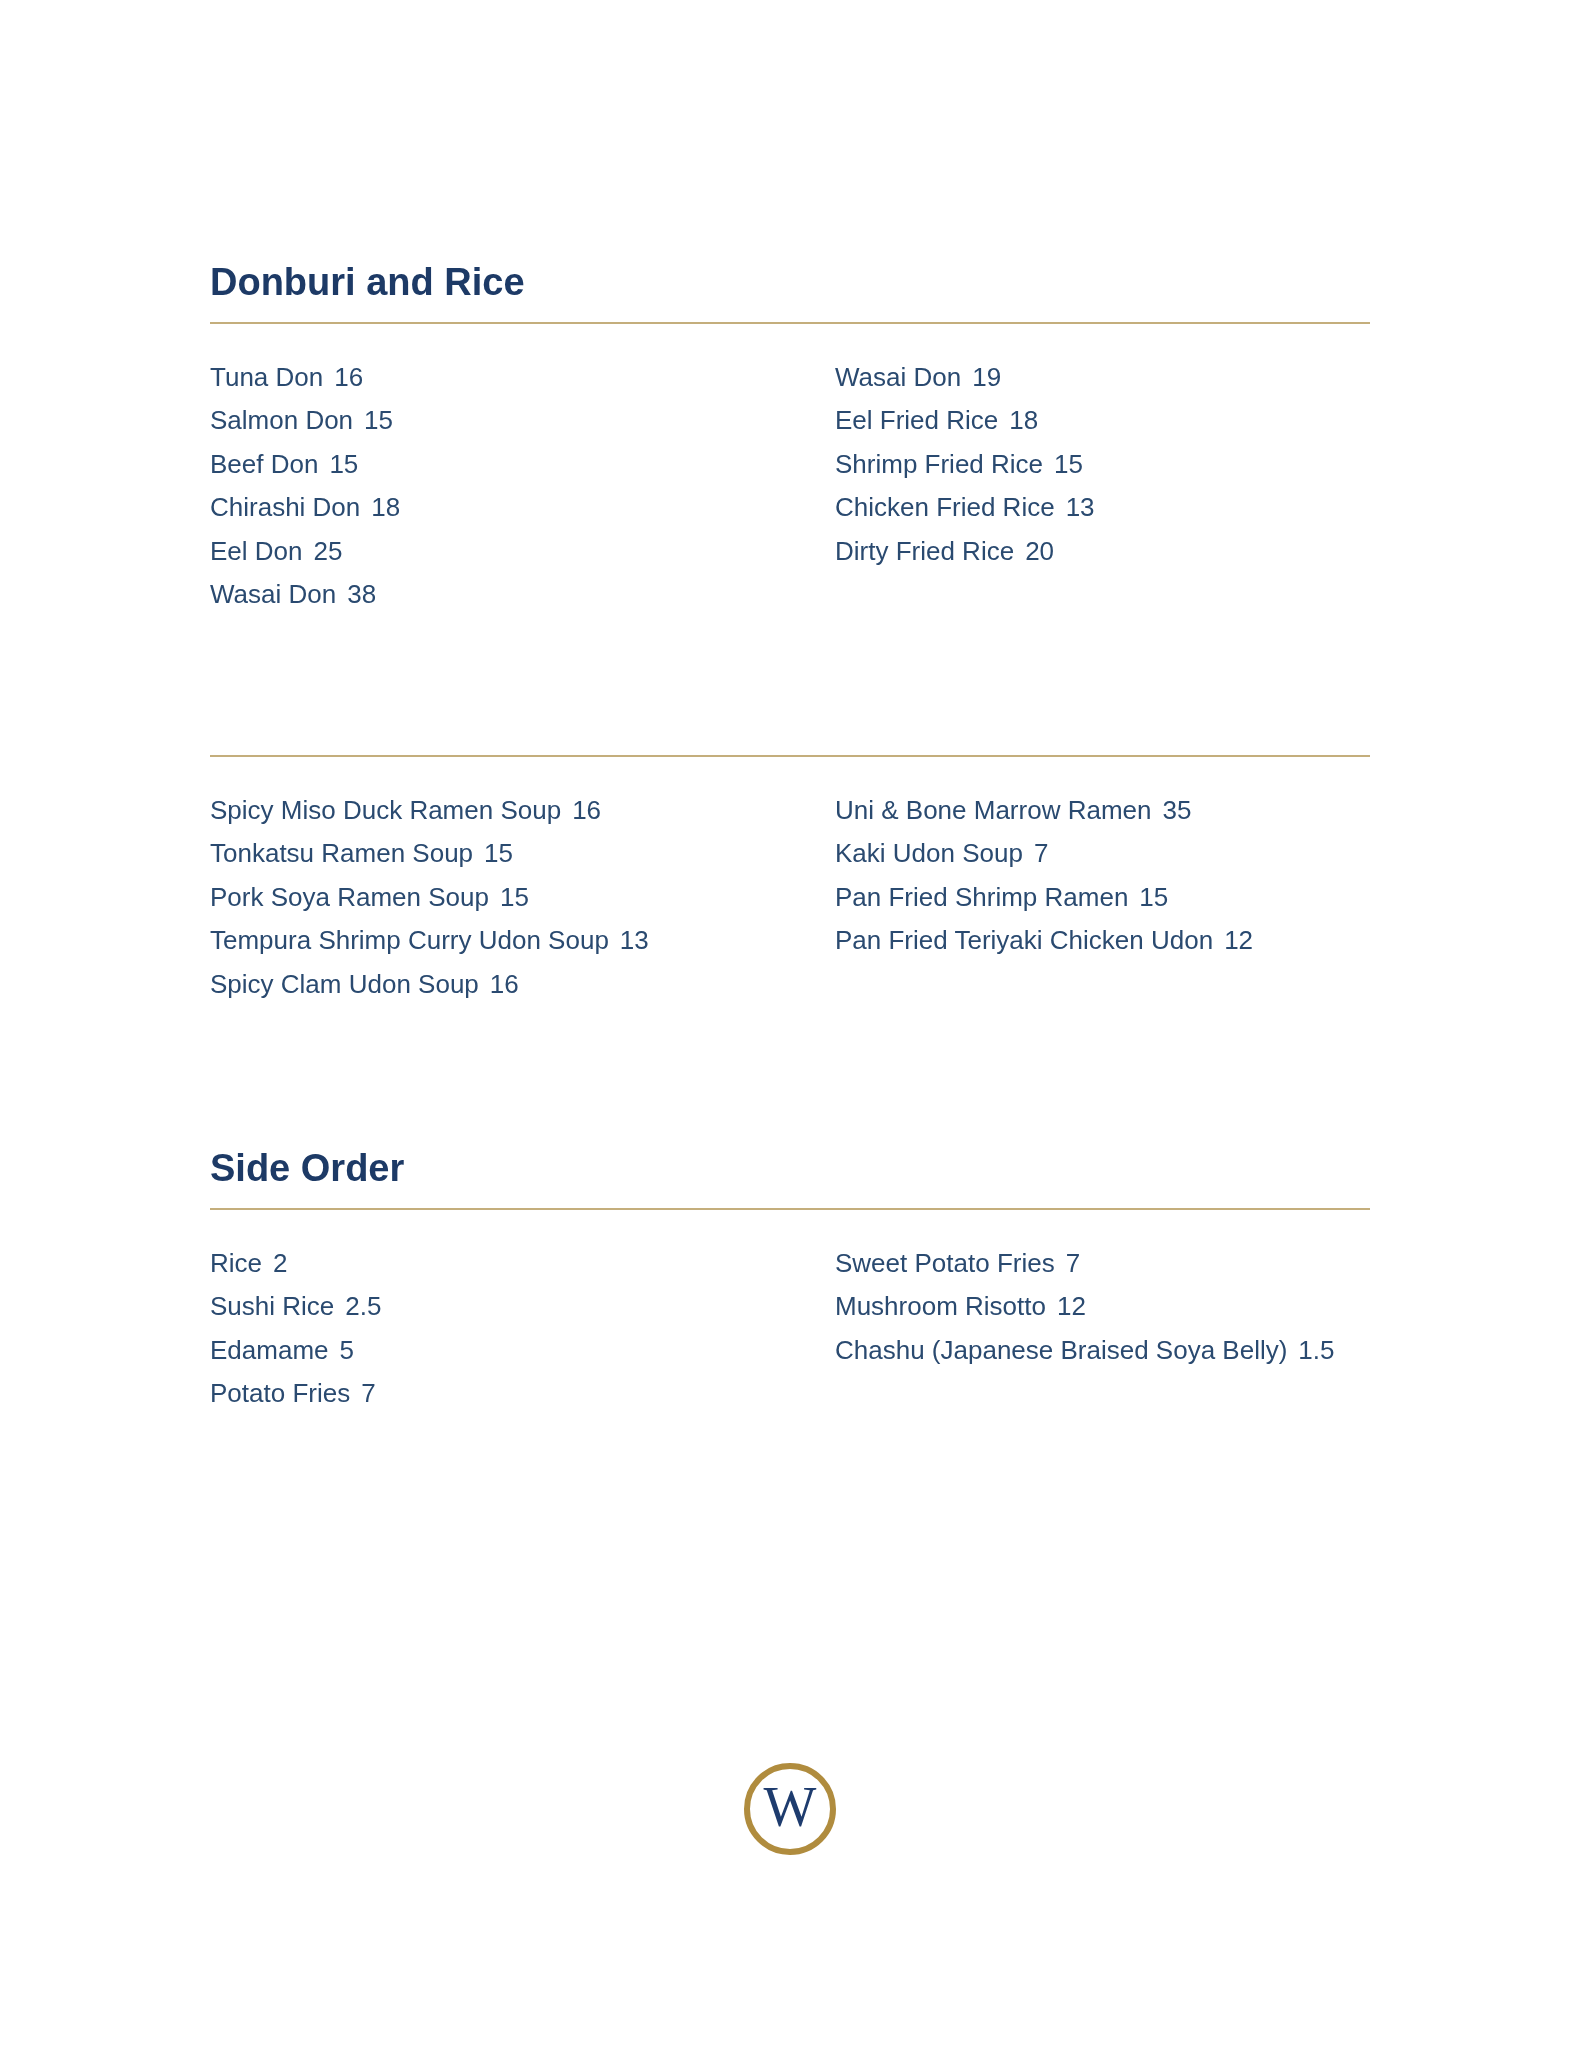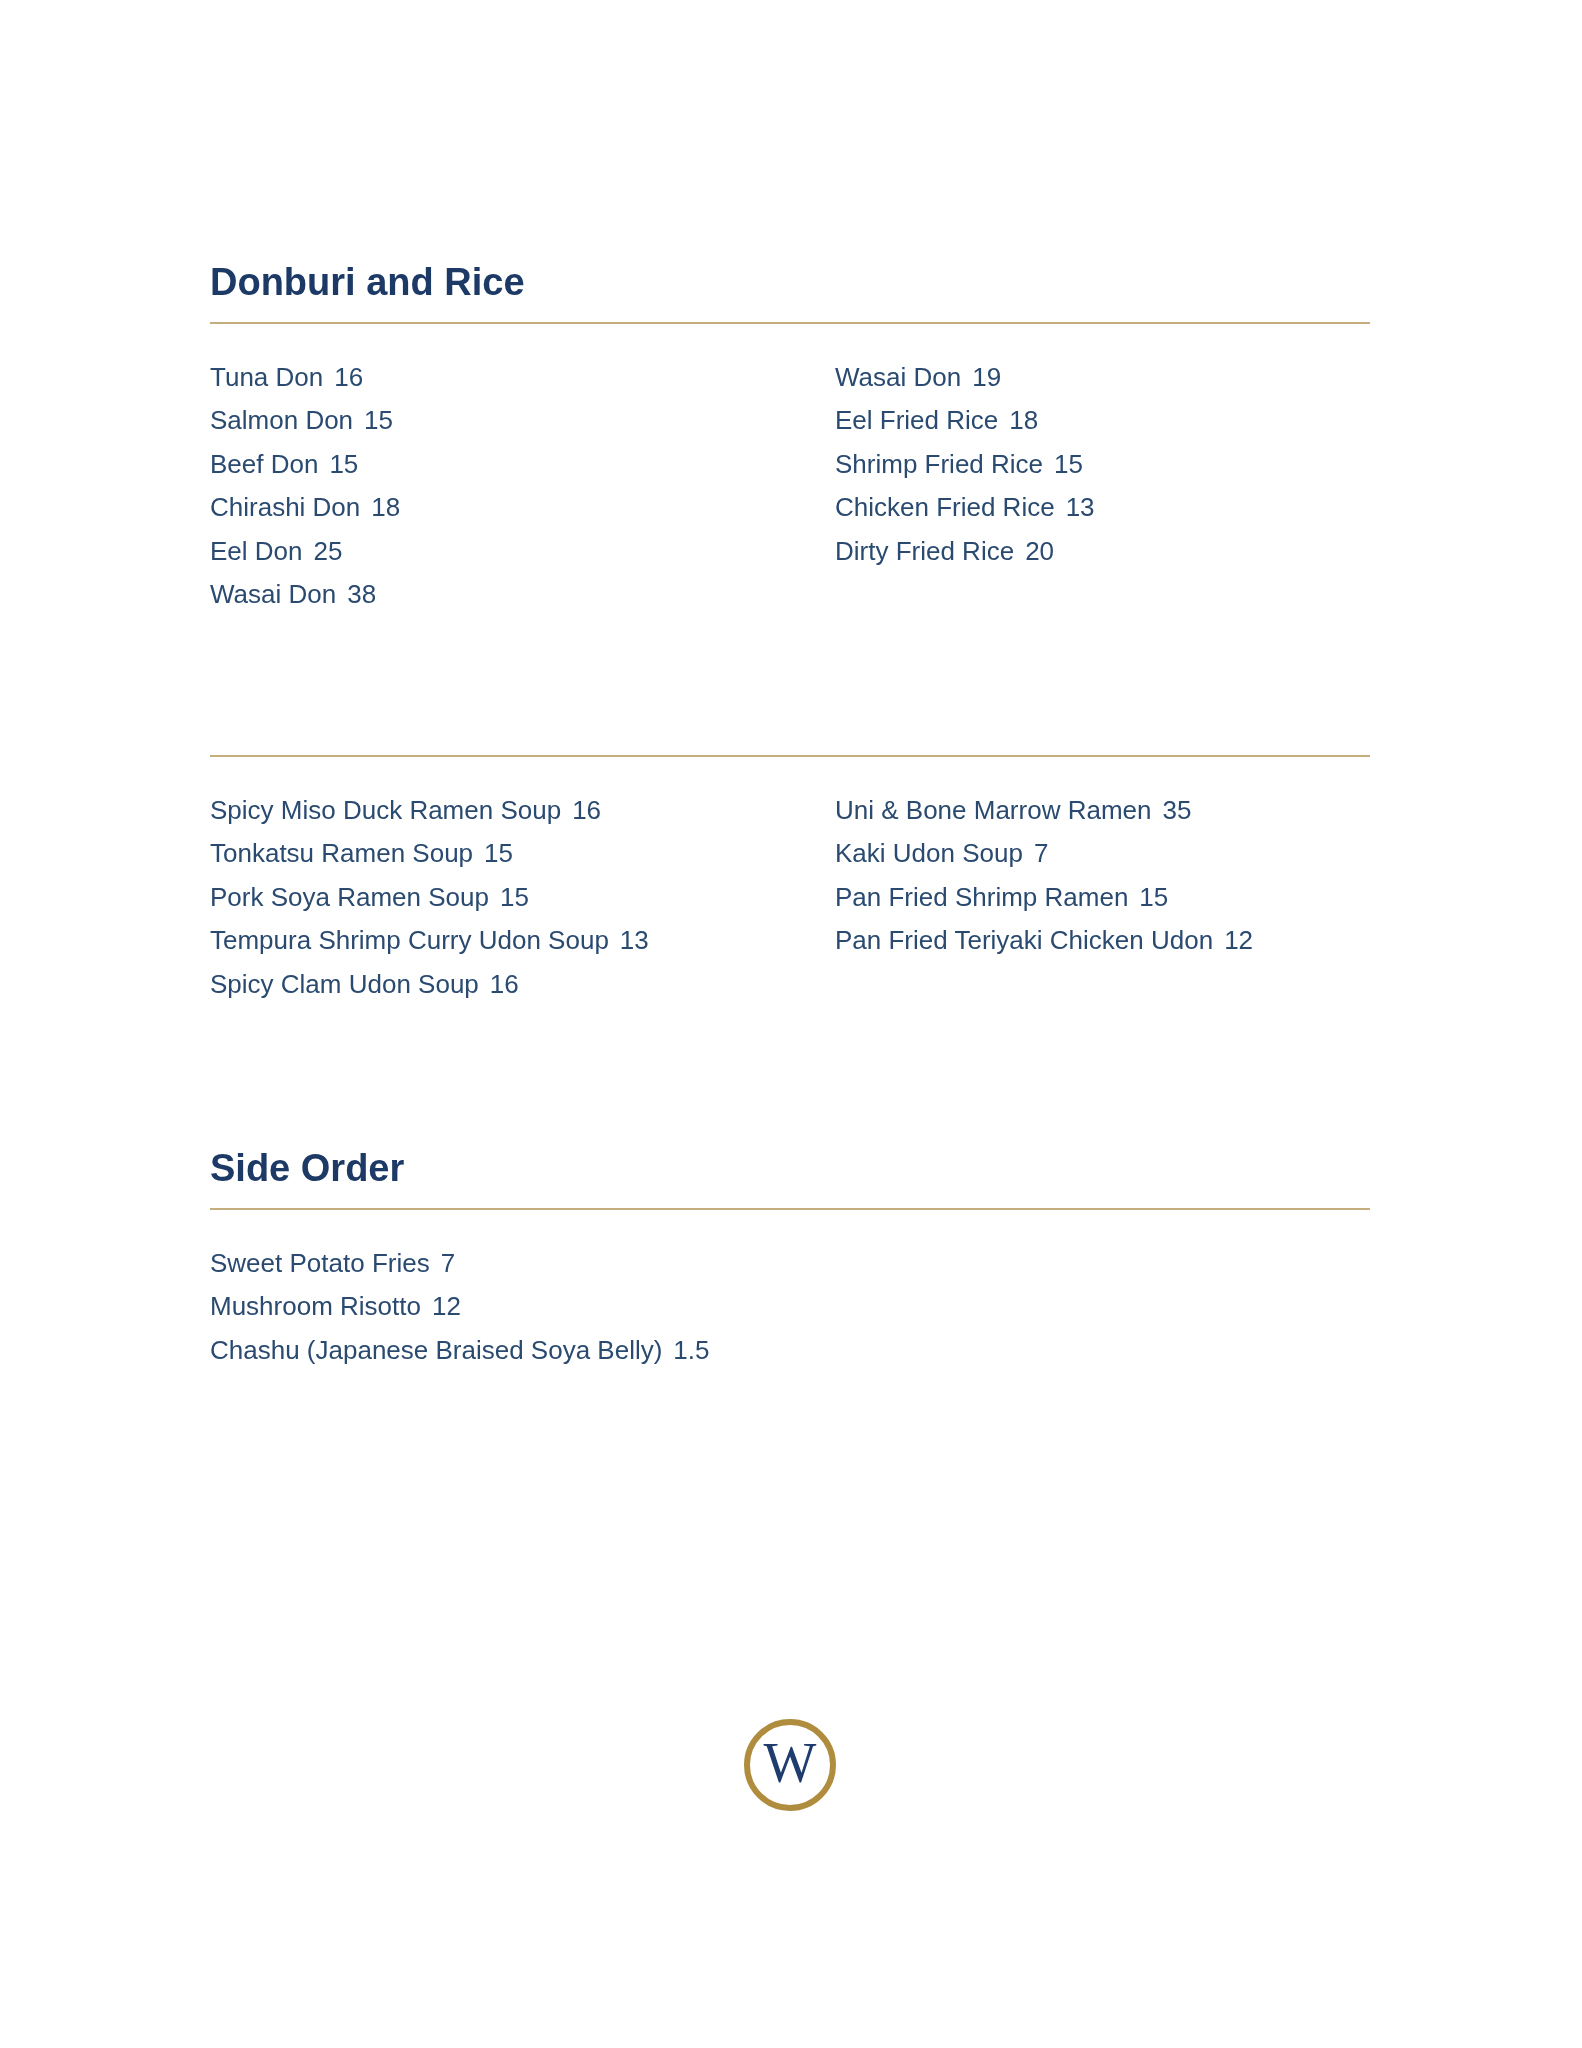--- a/index.html
+++ b/index.html
@@ -108,20 +108,26 @@
               <div class="item"><span class="item-name">Pan Fried Shrimp Ramen</span><span class="item-price">15</span></div>
               <div class="item"><span class="item-name">Pan Fried Teriyaki Chicken Udon</span><span class="item-price">12</span></div>
             </div>
           </div>
         </section>
         <section class="menu-section sec-2">
           <h2 class="section-title">Side Order</h2>
           <div class="section-rule"></div>
           <div class="items-grid">
             <div class="items-col">
+              <div class="item"><span class="item-name">Rice</span><span class="item-price">2</span></div>
+              <div class="item"><span class="item-name">Sushi Rice</span><span class="item-price">2.5</span></div>
+              <div class="item"><span class="item-name">Edamame</span><span class="item-price">5</span></div>
+              <div class="item"><span class="item-name">Potato Fries</span><span class="item-price">7</span></div>
+            </div>
+            <div class="items-col">
               <div class="item"><span class="item-name">Sweet Potato Fries</span><span class="item-price">7</span></div>
               <div class="item"><span class="item-name">Mushroom Risotto</span><span class="item-price">12</span></div>
               <div class="item"><span class="item-name">Chashu (Japanese Braised Soya Belly)</span><span class="item-price">1.5</span></div>
             </div>
           </div>
         </section>
       </div>
     <div class="logo">
       <span class="logo-letter">W</span>
     </div>

